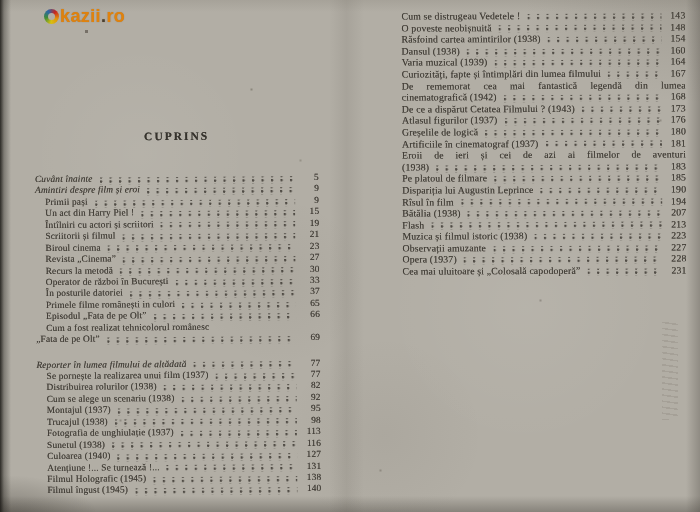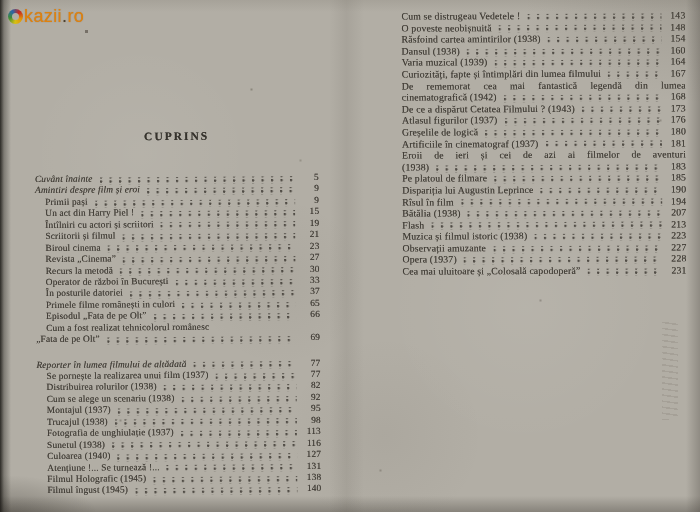--- a/index.html
+++ b/index.html
@@ -39,23 +39,24 @@
       300px 160px 0 .5px rgba(70,62,52,.25);
   }
   .edge-marking{
     position:absolute;right:22px;top:320px;width:16px;height:100px;z-index:2;opacity:.14;
     background:repeating-linear-gradient(8deg, #5a544a 0 1.5px, transparent 1.5px 6px);
     filter:blur(.6px);pointer-events:none;
   }
   
   .logo{
     position:absolute;left:8px;top:6px;z-index:6;
-    font-family:"Liberation Sans", sans-serif;font-weight:normal;font-size:18px;
+    font-family:"Liberation Sans", sans-serif;font-weight:bold;font-size:18px;
     color:#e0820d;display:flex;align-items:center;letter-spacing:.4px;
     text-shadow:0 0 1px rgba(120,70,10,.5);
+    padding-left:36px;
   }
   .logo-o{position:relative;display:inline-block;width:15px;height:15px;border-radius:50%;
     background:conic-gradient(from 40deg,#c8251f,#e0920c,#d8c012,#3f8c36,#2a66a8,#c8251f);
     margin-right:1px;}
   .logo-o::after{content:"";position:absolute;inset:3.6px;border-radius:50%;background:#b2aea5;}
   .logo .tld-dot{color:#4a4032;}
   
   .page{position:absolute;z-index:3;color:#423e37;}
   .page-left{left:36px;top:130px;width:284px;transform:rotate(-.45deg);}
   .page-right{left:402px;top:10px;width:284px;transform:rotate(-.25deg);}

